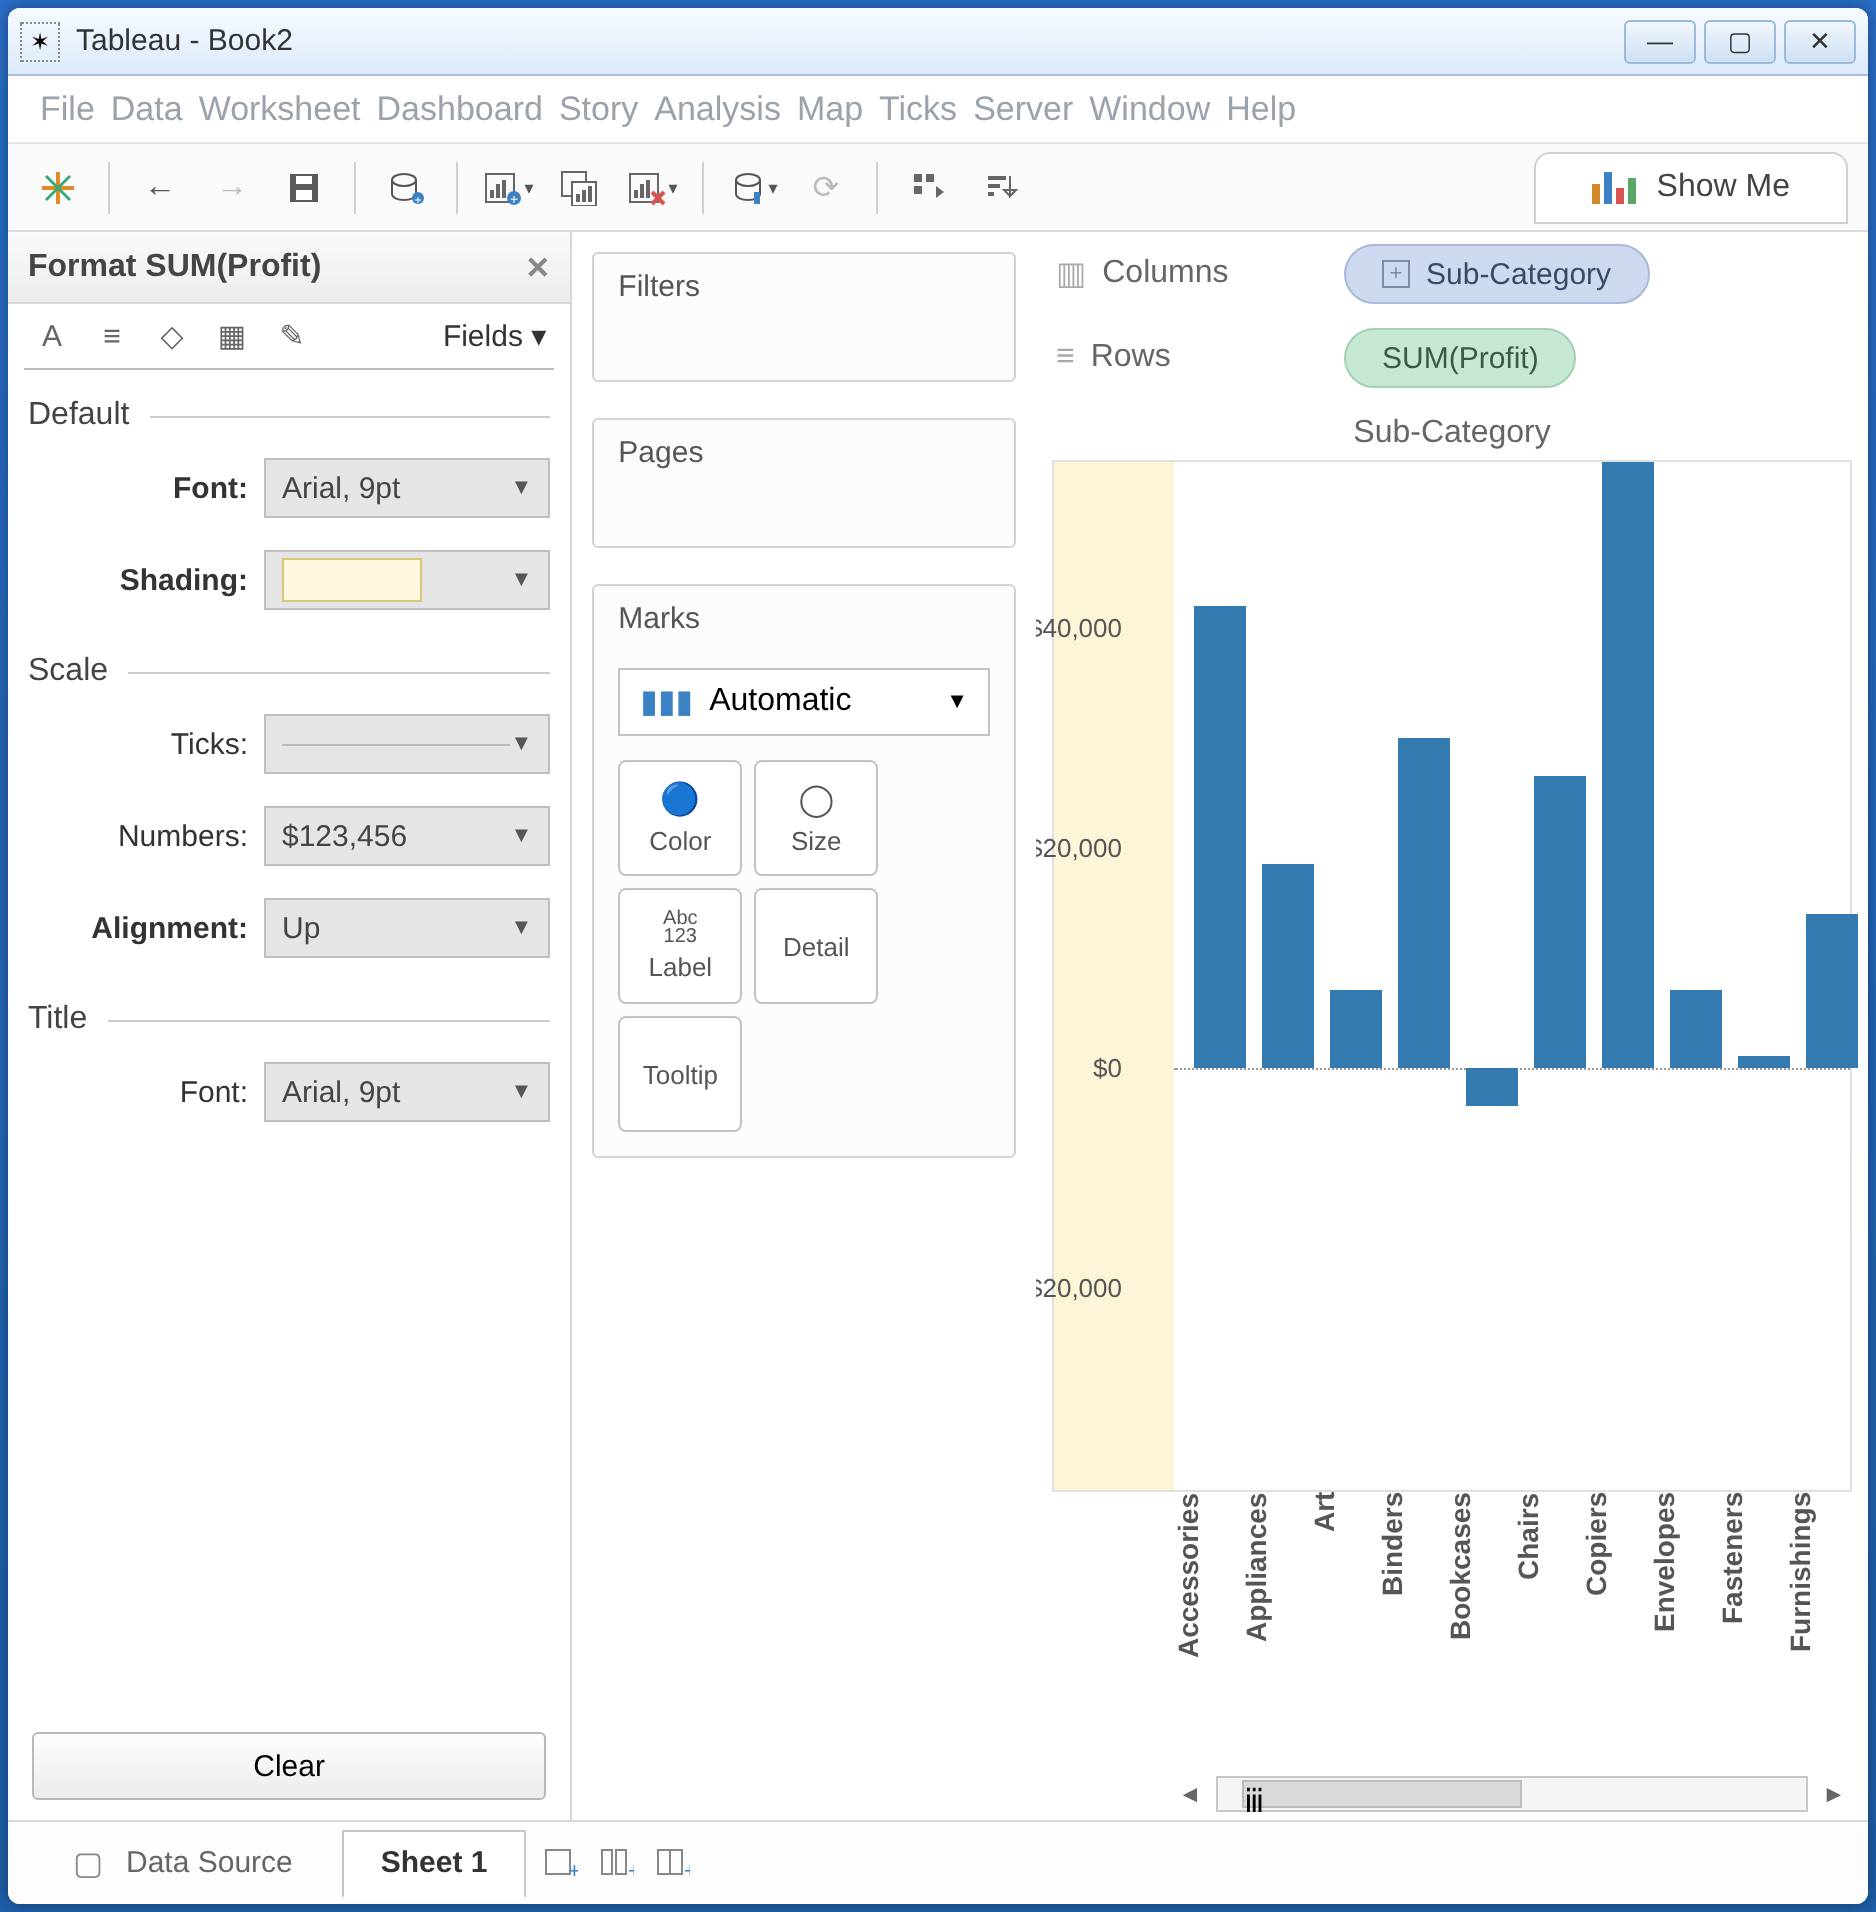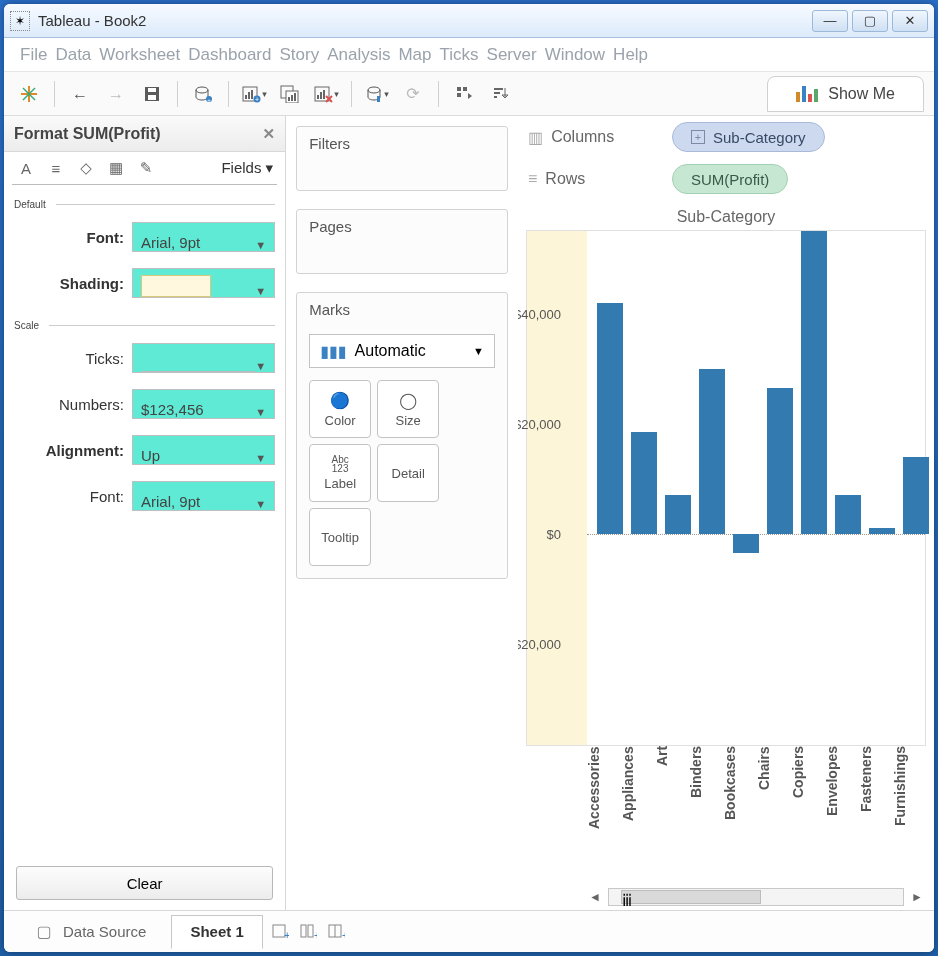--- a/index.html
+++ b/index.html
@@ -23,26 +23,26 @@
   
   .format { width: 285px; border-right: 1px solid #d7d7d7; display: flex; flex-direction: column; background:#fff;}
   .format-head { height: 36px; background: linear-gradient(#fafafa,#ececec); border-bottom:1px solid #d7d7d7; display:flex; align-items:center; padding:0 10px; font-size:16px; font-weight:600; color:#444; }
   .format-head .x{ margin-left:auto; color:#888; cursor:pointer; font-size:15px;}
   .format-tools { display:flex; align-items:center; gap:10px; padding:6px 12px; }
   .ft{ width:20px; height:20px; color:#666; display:flex;align-items:center;justify-content:center; font-size:15px; cursor:pointer;}
   .fields{ margin-left:auto; font-size:15px; color:#333; cursor:pointer;}
   .tabs { display:flex; margin:4px 8px 0 8px; }
   .tab { padding:6px 20px; border:1px solid #bcbcbc; background:#eee; font-size:15px; color:#444; cursor:pointer; position:relative; top:1px;}
   .tab.active{ background:#fff; border-bottom:1px solid #fff;}
-  .section-line{ display:flex; align-items:center; margin:14px 10px 4px 10px; font-size:10px; color:#444;}
+  .section-line{ display:flex; align-items:center; margin:14px 10px 4px 10px; font-size:16px; color:#444;}
   .section-line hr{ flex:1; border:none; border-top:1px solid #ccc; margin-left:10px;}
   .row{ display:flex; align-items:center; margin:8px 10px; gap:8px;}
   .row label{ width:110px; text-align:right; font-size:15px; color:#333;}
   .row label.b{ font-weight:700;}
-  .ddl{ flex:1; height:30px; border:1px solid #bfbfbf; background:#5eead4; display:flex; align-items:flex-end; padding:0 8px; font-size:15px; color:#444; position:relative; cursor:pointer;}
+  .ddl{ flex:1; height:30px; border:1px solid #bfbfbf; background:#e5e5e5; display:flex; align-items:center; padding:0 8px; font-size:15px; color:#444; position:relative; cursor:pointer;}
   .ddl .arrow{ margin-left:auto; font-size:11px; color:#555;}
   .swatch{ width:70px; height:22px; background:#fff8df; border:1px solid #d7c978;}
   .clear{ margin:auto 12px 10px 12px; height:34px; border:1px solid #b8b8b8; border-radius:3px; background:linear-gradient(#fdfdfd,#ececec); font-size:15px; cursor:pointer; }
   
   .mid { width:234px; display:flex; flex-direction:column; gap:18px; padding:10px 10px; background:#fff;}
   .shelf{ border:1px solid #d3d3d3; border-radius:3px; background:#fcfcfc;}
   .shelf h4{ margin:0; padding:8px 12px; font-size:15px; font-weight:400; color:#555; }
   .shelf .body-area{ padding:0 12px 30px 12px;}
   .marks .type{ margin:8px 12px; height:34px; border:1px solid #c3c3c3; display:flex; align-items:center; padding:0 10px; gap:8px; cursor:pointer; background:#fff;}
   .marks .type .arrow{margin-left:auto; font-size:11px;}
@@ -271,20 +271,24 @@
           </div>
         </div>
       <div class="row">
           <label class="b">Alignment:</label>
         <div class="ddl">
             <span>Up</span>
             <span class="arrow">▼</span>
           </div>
         </div>
 
+      <div class="section-line">
+          <span>Title</span>
+          <hr>
+        </div>
       <div class="row">
           <label>Font:</label>
         <div class="ddl">
             <span>Arial, 9pt</span>
             <span class="arrow">▼</span>
           </div>
         </div>
 
       <div style="flex:1"></div>
       <button class="clear">Clear</button>

